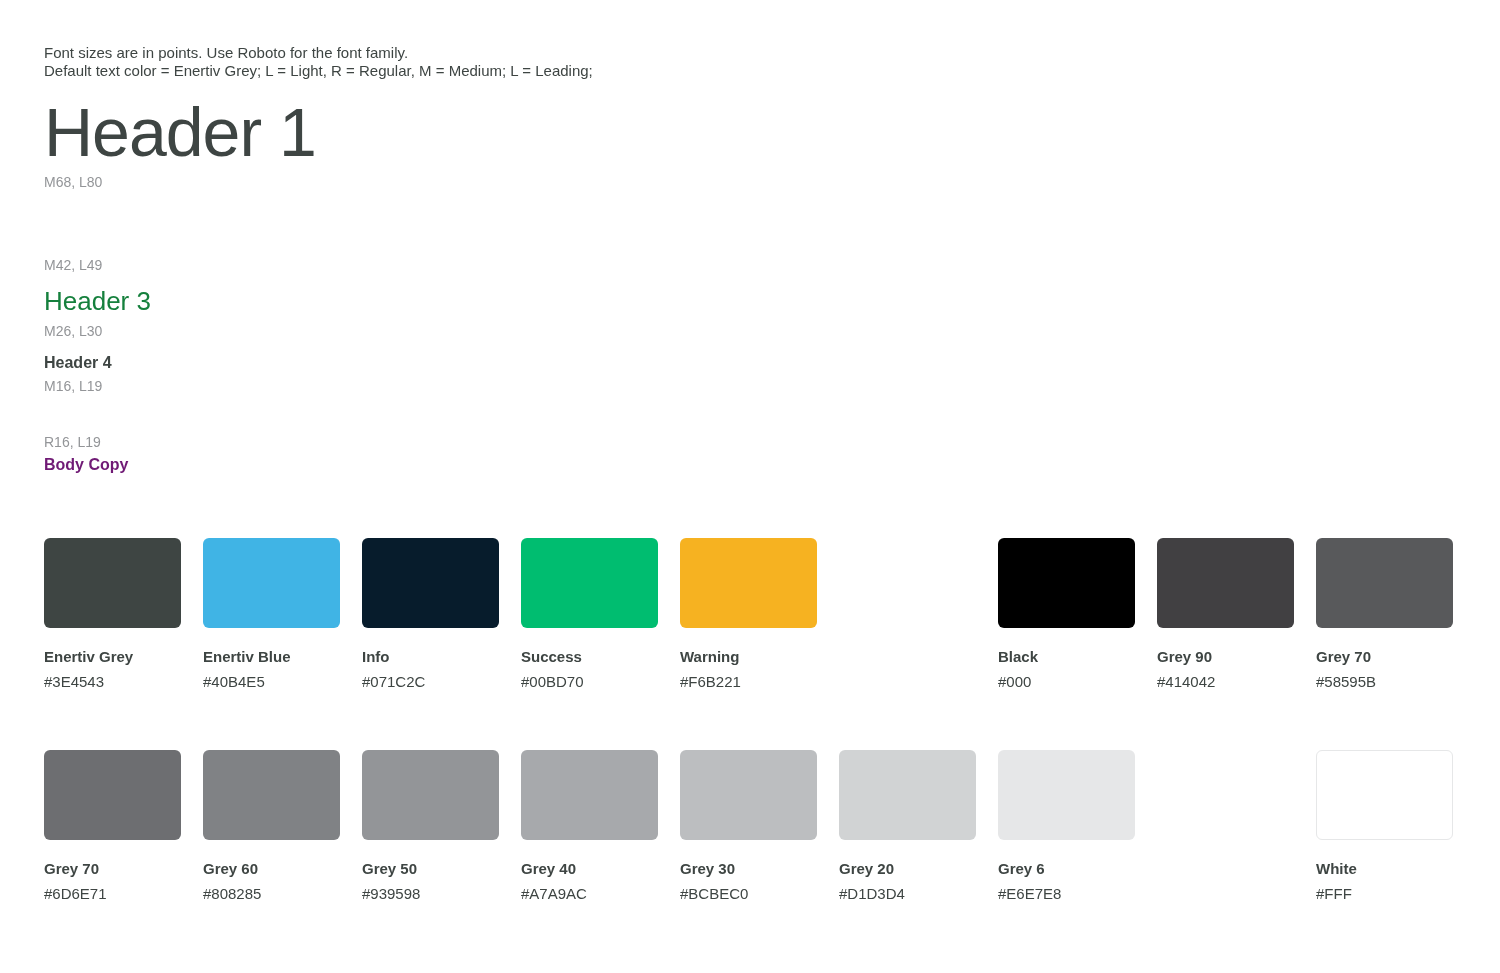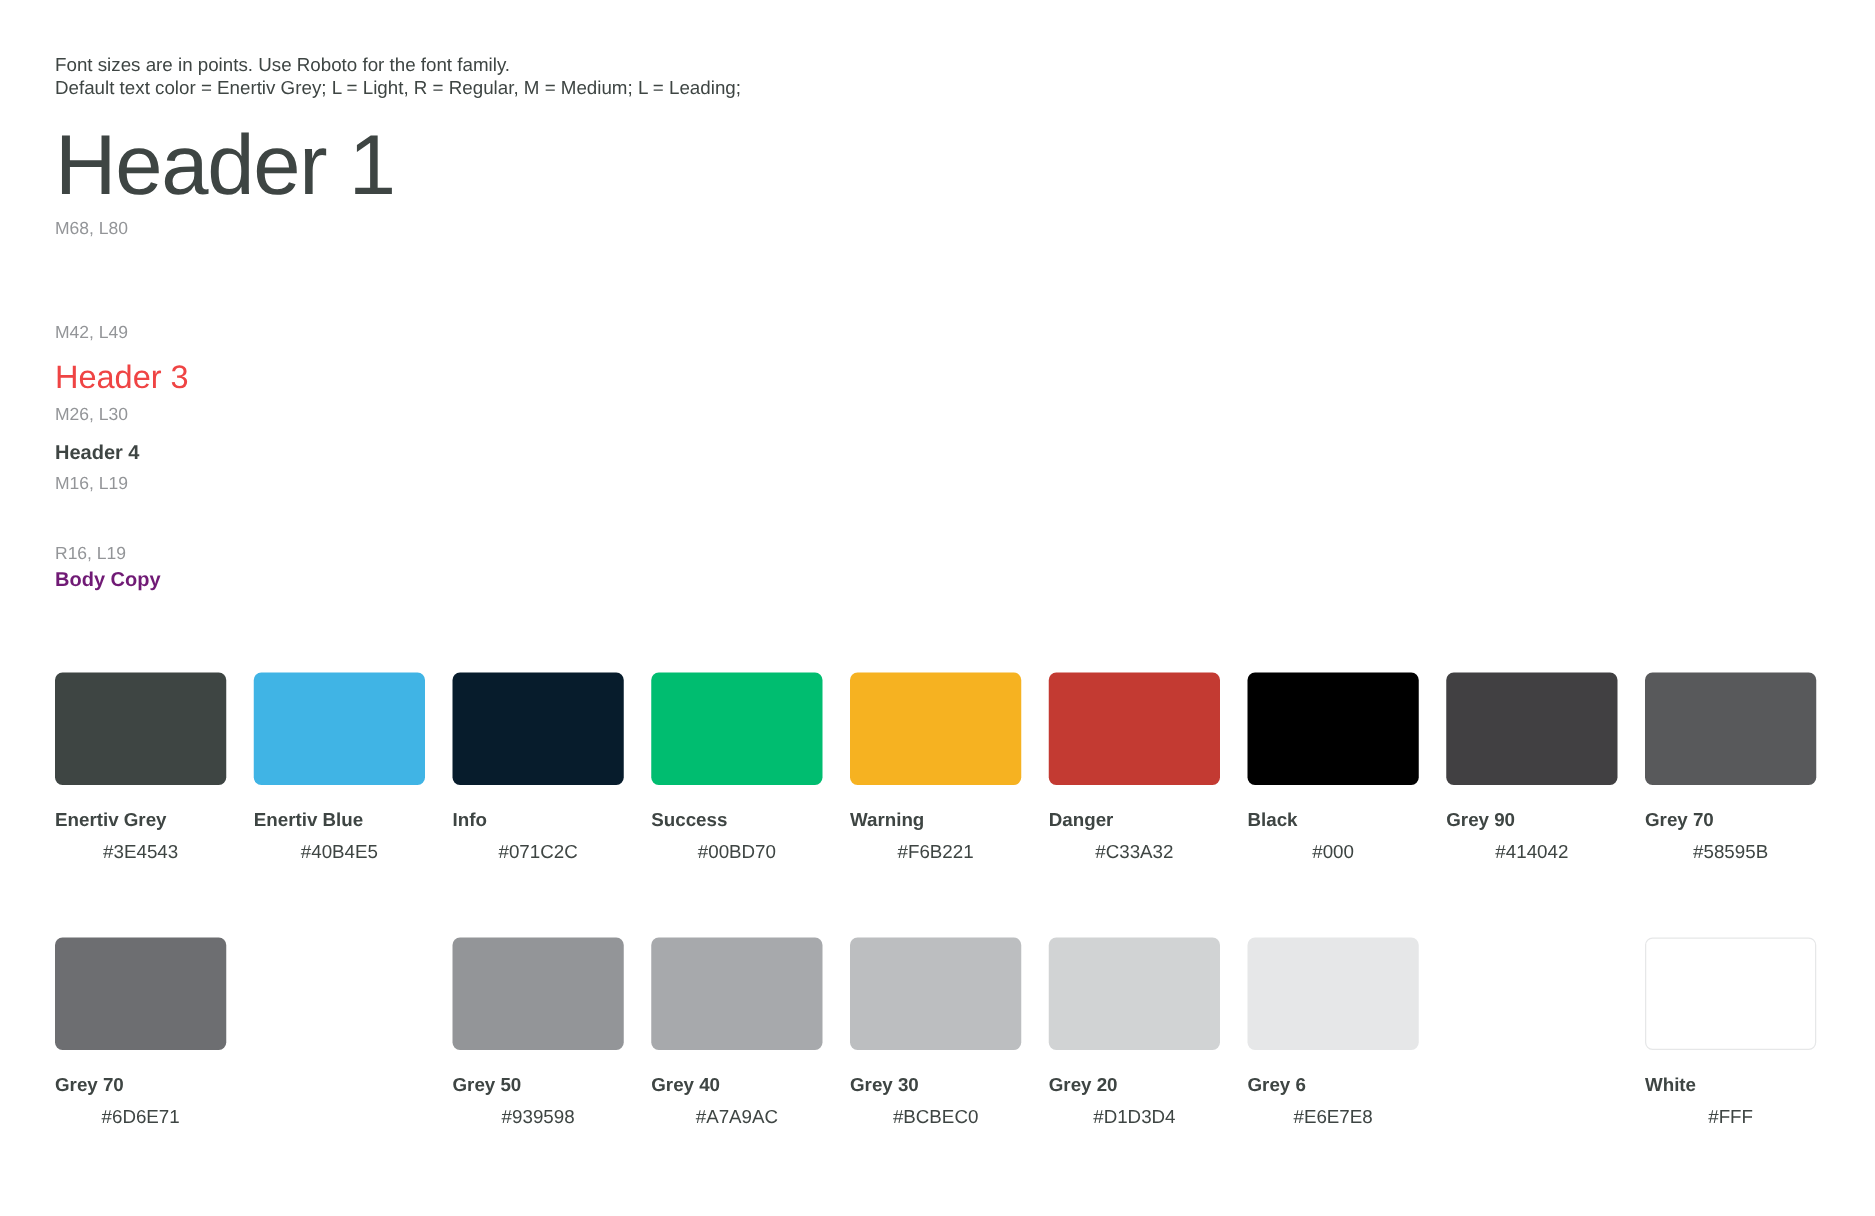--- a/index.html
+++ b/index.html
@@ -55,21 +55,21 @@
     letter-spacing: -0.5px;
     color: #3E4543;
   }
   .t-h2-meta { top: 257px; }
 
   .t-h3 {
     top: 286px;
     font-size: 26px;
     line-height: 30px;
     font-weight: 500;
-    color: #ef4444;
+    color: #15803d;
   }
   .t-h3-meta { top: 323px; }
 
   .t-h4 {
     top: 353px;
     font-size: 16px;
     line-height: 19px;
     font-weight: bold;
     color: #3E4543;
   }
@@ -123,21 +123,20 @@
     line-height: 18px;
     font-weight: bold;
     color: #3E4543;
   }
   .swatch-hex {
     margin-top: 7px;
     font-size: 15px;
     line-height: 18px;
     font-weight: normal;
     color: #3E4543;
-    text-align: center;
   }
 </style>
 </head>
 <body>
 
 <div class="page">
 
   <div class="intro">
     <div>Font sizes are in points. Use Roboto for the font family.</div>
     <div>Default text color = Enertiv Grey; L = Light, R = Regular, M = Medium; L = Leading;</div>
@@ -177,25 +176,20 @@
         <div class="swatch-cell" style="left: 477px;">
           <div class="chip" style="background: rgb(0, 189, 112);"></div>
           <div class="swatch-name">Success</div>
           <div class="swatch-hex">#00BD70</div>
         </div>
         <div class="swatch-cell" style="left: 636px;">
           <div class="chip" style="background: rgb(246, 178, 33);"></div>
           <div class="swatch-name">Warning</div>
           <div class="swatch-hex">#F6B221</div>
         </div>
-        <div class="swatch-cell" style="left: 795px;">
-          <div class="chip" style="background: rgb(195, 58, 50);"></div>
-          <div class="swatch-name">Danger</div>
-          <div class="swatch-hex">#C33A32</div>
-        </div>
         <div class="swatch-cell" style="left: 954px;">
           <div class="chip" style="background: rgb(0, 0, 0);"></div>
           <div class="swatch-name">Black</div>
           <div class="swatch-hex">#000</div>
         </div>
         <div class="swatch-cell" style="left: 1113px;">
           <div class="chip" style="background: rgb(65, 64, 66);"></div>
           <div class="swatch-name">Grey 90</div>
           <div class="swatch-hex">#414042</div>
         </div>
@@ -204,20 +198,25 @@
           <div class="swatch-name">Grey 70</div>
           <div class="swatch-hex">#58595B</div>
         </div>
       </div>
       <div class="swatch-row">
         <div class="swatch-cell" style="left: 0px;">
           <div class="chip" style="background: rgb(109, 110, 113);"></div>
           <div class="swatch-name">Grey 70</div>
           <div class="swatch-hex">#6D6E71</div>
         </div>
+        <div class="swatch-cell" style="left: 159px;">
+          <div class="chip" style="background: rgb(128, 130, 133);"></div>
+          <div class="swatch-name">Grey 60</div>
+          <div class="swatch-hex">#808285</div>
+        </div>
         <div class="swatch-cell" style="left: 318px;">
           <div class="chip" style="background: rgb(147, 149, 152);"></div>
           <div class="swatch-name">Grey 50</div>
           <div class="swatch-hex">#939598</div>
         </div>
         <div class="swatch-cell" style="left: 477px;">
           <div class="chip" style="background: rgb(167, 169, 172);"></div>
           <div class="swatch-name">Grey 40</div>
           <div class="swatch-hex">#A7A9AC</div>
         </div>

